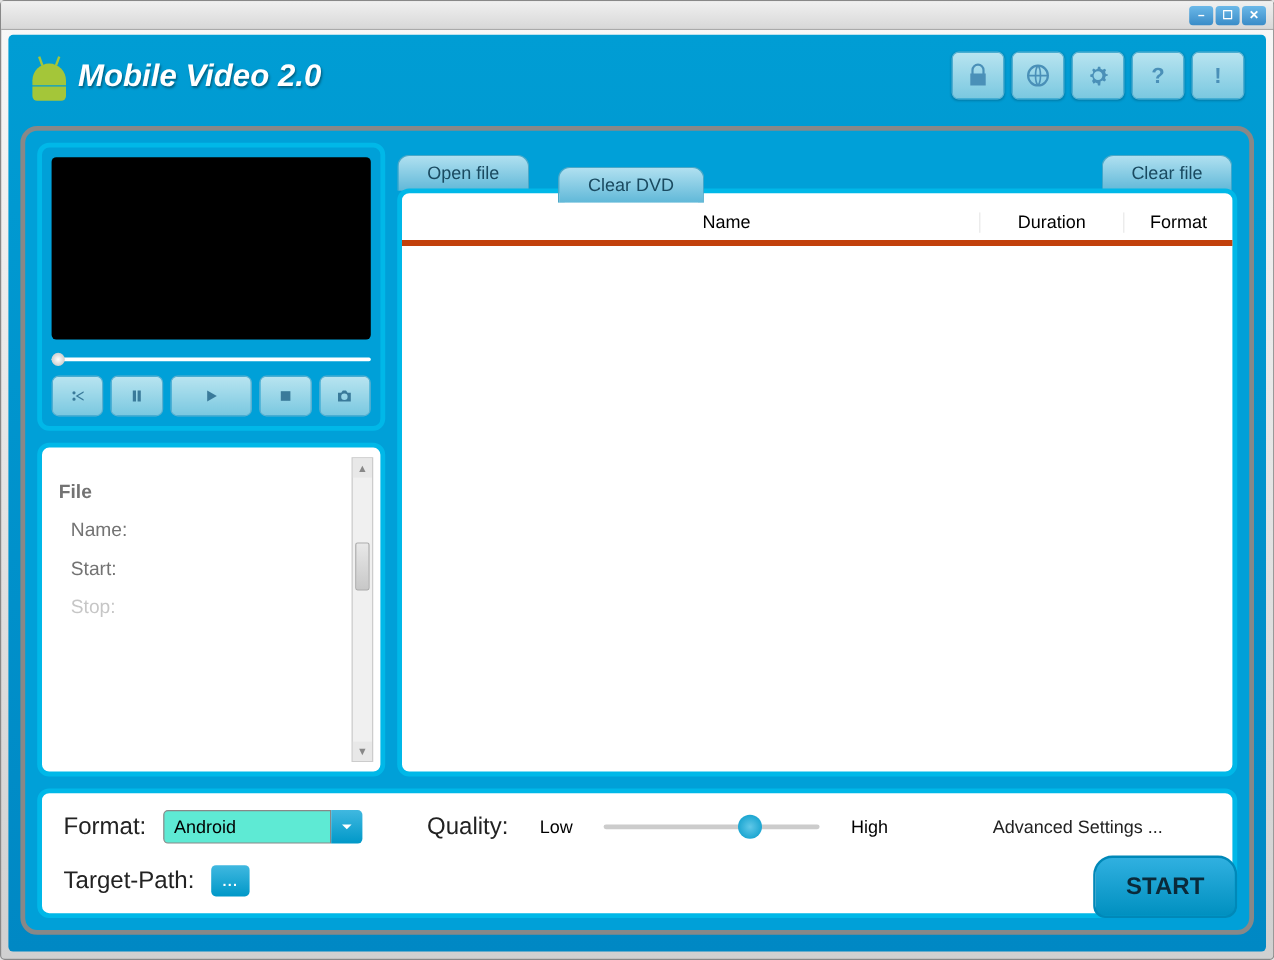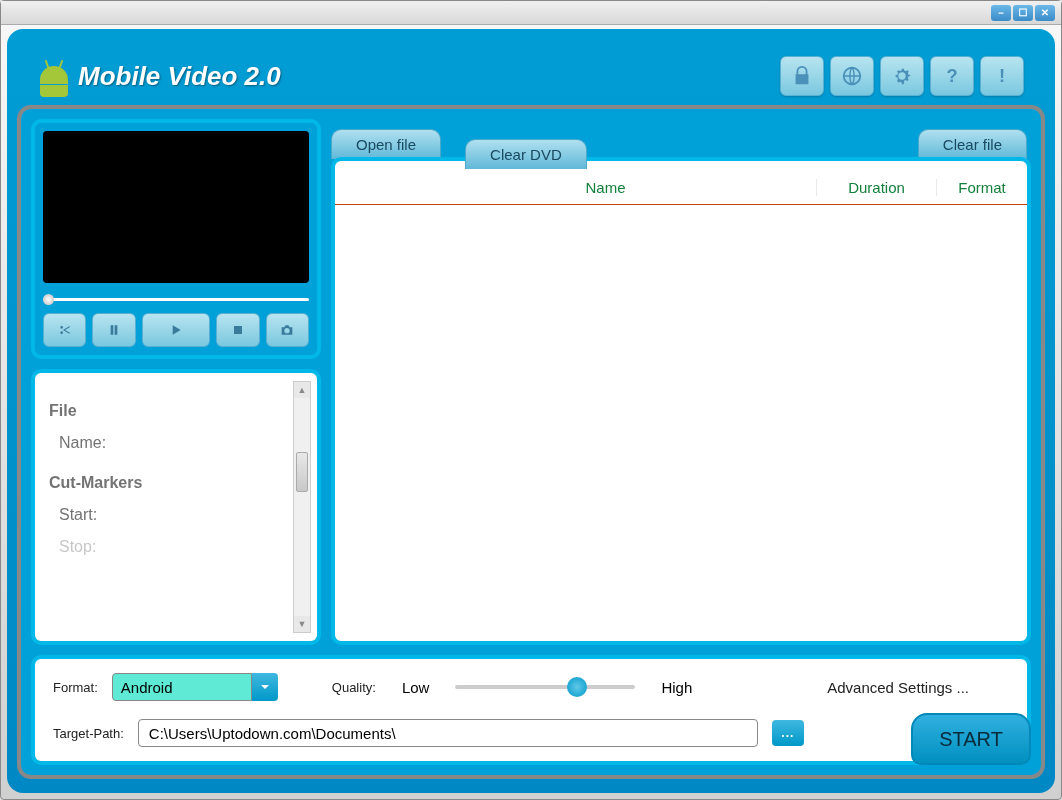--- a/index.html
+++ b/index.html
@@ -6,21 +6,21 @@
 body { background: #e0e0e0; width: 1062px; height: 800px; overflow: hidden; }
 
 .window { width: 1062px; height: 800px; background: linear-gradient(#f8f8f8, #d0d0d0); border: 1px solid #888; border-radius: 4px; position: relative; }
 
 .titlebar { height: 24px; background: linear-gradient(#f0f0f0, #d8d8d8); border-bottom: 1px solid #aaa; display: flex; justify-content: flex-end; align-items: center; padding-right: 6px; gap: 2px; }
 .win-btn { width: 20px; height: 16px; border-radius: 3px; display: flex; align-items: center; justify-content: center; cursor: pointer; font-size: 10px; font-weight: bold; color: white; }
 .win-min { background: linear-gradient(#6bb8e8, #3a8cc8); }
 .win-max { background: linear-gradient(#6bb8e8, #3a8cc8); }
 .win-close { background: linear-gradient(#6bb8e8, #3a8cc8); }
 
-.app-frame { position: absolute; top: 28px; left: 6px; right: 6px; bottom: 6px; background: linear-gradient(#009dd4, #0088c4); border-radius: 16px; padding: 13px; }
+.app-frame { position: absolute; top: 28px; left: 6px; right: 6px; bottom: 6px; background: linear-gradient(#009dd4, #0088c4); border-radius: 4px; padding: 0; }
 
 .header { height: 68px; display: flex; align-items: center; padding: 0 18px; }
 .logo-area { display: flex; align-items: center; gap: 8px; }
 .android-icon { width: 32px; height: 36px; position: relative; }
 .android-head { width: 28px; height: 18px; background: #a4c639; border-radius: 14px 14px 0 0; position: absolute; top: 8px; left: 2px; }
 .android-head::before, .android-head::after { content: ''; position: absolute; width: 2px; height: 8px; background: #a4c639; top: -6px; }
 .android-head::before { left: 6px; transform: rotate(-20deg); }
 .android-head::after { right: 6px; transform: rotate(20deg); }
 .android-body { width: 28px; height: 12px; background: #a4c639; position: absolute; top: 27px; left: 2px; border-radius: 0 0 4px 4px; }
 .app-title { color: white; font-size: 26px; font-style: italic; font-weight: bold; text-shadow: 1px 1px 2px rgba(0,0,0,0.4); }
@@ -49,42 +49,42 @@
 .info-scroll { position: absolute; right: 6px; top: 8px; bottom: 8px; width: 18px; background: #f0f0f0; border: 1px solid #ccc; }
 .info-scroll .arrow { height: 16px; display:flex;align-items:center;justify-content:center;color:#888;font-size:9px; cursor:pointer; background:#e8e8e8; }
 .info-scroll .thumb { position:absolute; top: 70px; left:2px; right:2px; height: 40px; background: linear-gradient(#e8e8e8,#c8c8c8); border:1px solid #aaa; border-radius:2px; cursor:pointer; }
 
 .list-panel { grid-column: 2; grid-row: 1 / span 2; position: relative; }
 .tabs-row { height: 40px; position: relative; display:flex; align-items:flex-end; }
 .tab { height: 30px; padding: 0 24px; background: linear-gradient(#b0e0f0, #60b8d8); border-radius: 10px 10px 0 0; display: flex; align-items: center; color: #1a4a60; font-size: 15px; cursor: pointer; margin-right: 4px; border:1px solid #4aa8c8; border-bottom:none; }
 .tab.floating { position: relative; top: 10px; z-index: 5; margin-left: 20px; }
 .tab.clear { margin-left: auto; }
 .list-body { position: absolute; top: 38px; left: 0; right: 0; bottom: 0; background: white; border: 4px solid #00b8e8; border-radius: 10px; }
-.list-headers { display:flex; height:34px; border-bottom:1px solid #c2410c; align-items:center; font-size:15px; color:#15803d; margin-top:10px; }
+.list-headers { display:flex; height:34px; border-bottom:5px solid #c2410c; align-items:center; font-size:15px; color:#000000; margin-top:10px; }
 .col-chk { width: 60px; border-right:1px solid #e8e8e8; }
 .col-name { flex:1; text-align:center; border-right:1px solid #e8e8e8; }
 .col-dur { width:120px; text-align:center; border-right:1px solid #e8e8e8; }
 .col-fmt { width:90px; text-align:center; }
 
 .bottom-panel { grid-column: 1 / span 2; grid-row: 3; background: white; border: 4px solid #00b8e8; border-radius: 10px; padding: 14px 18px; position: relative; }
 .row1 { display:flex; align-items:center; gap: 14px; margin-bottom: 18px; }
-.lbl { font-size:13px; color:#222; }
+.lbl { font-size:20px; color:#222; }
 .fmt-select { display:flex; align-items:center; }
 .fmt-input { width:140px; height:28px; border:1px solid #888; border-radius:4px 0 0 4px; padding:0 8px; font-size:15px; display:flex; align-items:center; background:#5eead4; }
 .fmt-dd { width:26px; height:28px; background: linear-gradient(#40b8e0,#0098c8); border-radius: 0 4px 4px 0; display:flex;align-items:center;justify-content:center; cursor:pointer; }
 .fmt-dd svg { width:10px;height:10px;fill:white; }
 .quality-area { display:flex; align-items:center; gap:26px; margin-left: 40px; }
 .q-slider { width: 180px; height: 4px; background:#ccc; border-radius:2px; position:relative; }
 .q-thumb { position:absolute; left: 62%; top:-8px; width:20px; height:20px; background: radial-gradient(#60c8e8,#0098c8); border-radius:50%; cursor:pointer; }
 .adv { margin-left:auto; font-size:15px; color:#222; cursor:pointer; margin-right: 40px; }
 .row2 { display:flex; align-items:center; gap: 14px; }
 .path-input { flex:1; height:28px; border:1px solid #888; border-radius:4px; padding:0 10px; font-size:15px; max-width: 620px; }
 .browse-btn { width:32px;height:26px;background:linear-gradient(#40b8e0,#0098c8);border-radius:4px;display:flex;align-items:center;justify-content:center;color:white;cursor:pointer;font-weight:bold;font-size:12px;letter-spacing:1px; }
 
-.start-btn { position:absolute; right: -4px; bottom: -4px; width: 120px; height: 52px; background: linear-gradient(#30b0e0, #0090c0); border-radius: 16px 16px 10px 10px; display:flex;align-items:center;justify-content:center; color:#0a2a3a; font-weight:normal; font-size:20px; cursor:pointer; border: 2px solid #0088b8; }
+.start-btn { position:absolute; right: -4px; bottom: -4px; width: 120px; height: 52px; background: linear-gradient(#30b0e0, #0090c0); border-radius: 16px 16px 10px 10px; display:flex;align-items:center;justify-content:center; color:#0a2a3a; font-weight:bold; font-size:20px; cursor:pointer; border: 2px solid #0088b8; }
 </style>
 </head>
 <body>
 
 <div class="window">
   <div class="titlebar">
     <div class="win-btn win-min">－</div>
     <div class="win-btn win-max">☐</div>
     <div class="win-btn win-close">✕</div>
   </div>
@@ -163,21 +163,20 @@
                   <path d="M4 8h4l2-3h4l2 3h4v11H4zM12 17a4 4 0 100-8 4 4 0 000 8z"></path>
                 </svg>
               </div>
           </div>
         </div>
 
         <div class="info-panel">
           <div class="info-content">
             <div class="hdg">File</div>
             <div class="fld">Name:</div>
-            <div class="hdg">Cut-Markers</div>
             <div class="fld">Start:</div>
             <div class="fld" style="opacity:0.4">Stop:</div>
           </div>
           <div class="info-scroll">
             <div class="arrow">▲</div>
             <div class="thumb"></div>
             <div class="arrow" style="position:absolute;bottom:0;left:0;right:0">▼</div>
           </div>
         </div>
 
@@ -213,21 +212,20 @@
               <span style="font-size:15px">Low</span>
               <div class="q-slider">
                 <div class="q-thumb"></div>
               </div>
               <span style="font-size:15px">High</span>
             </div>
             <span class="adv">Advanced Settings ...</span>
           </div>
           <div class="row2">
             <span class="lbl">Target-Path:</span>
-            <input class="path-input" value="C:\Users\Uptodown.com\Documents\" style="">
             <div class="browse-btn">...</div>
           </div>
           <div class="start-btn">START</div>
         </div>
 
       </div>
     </div>
   </div>
 </div>
 

